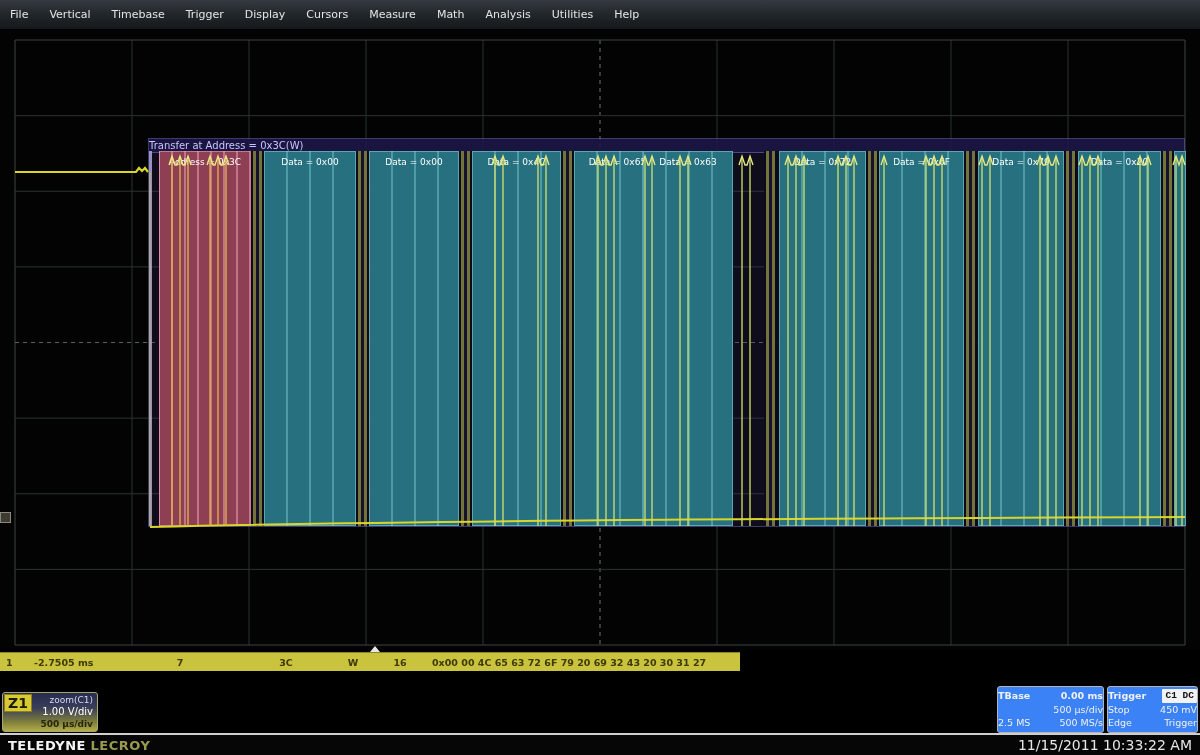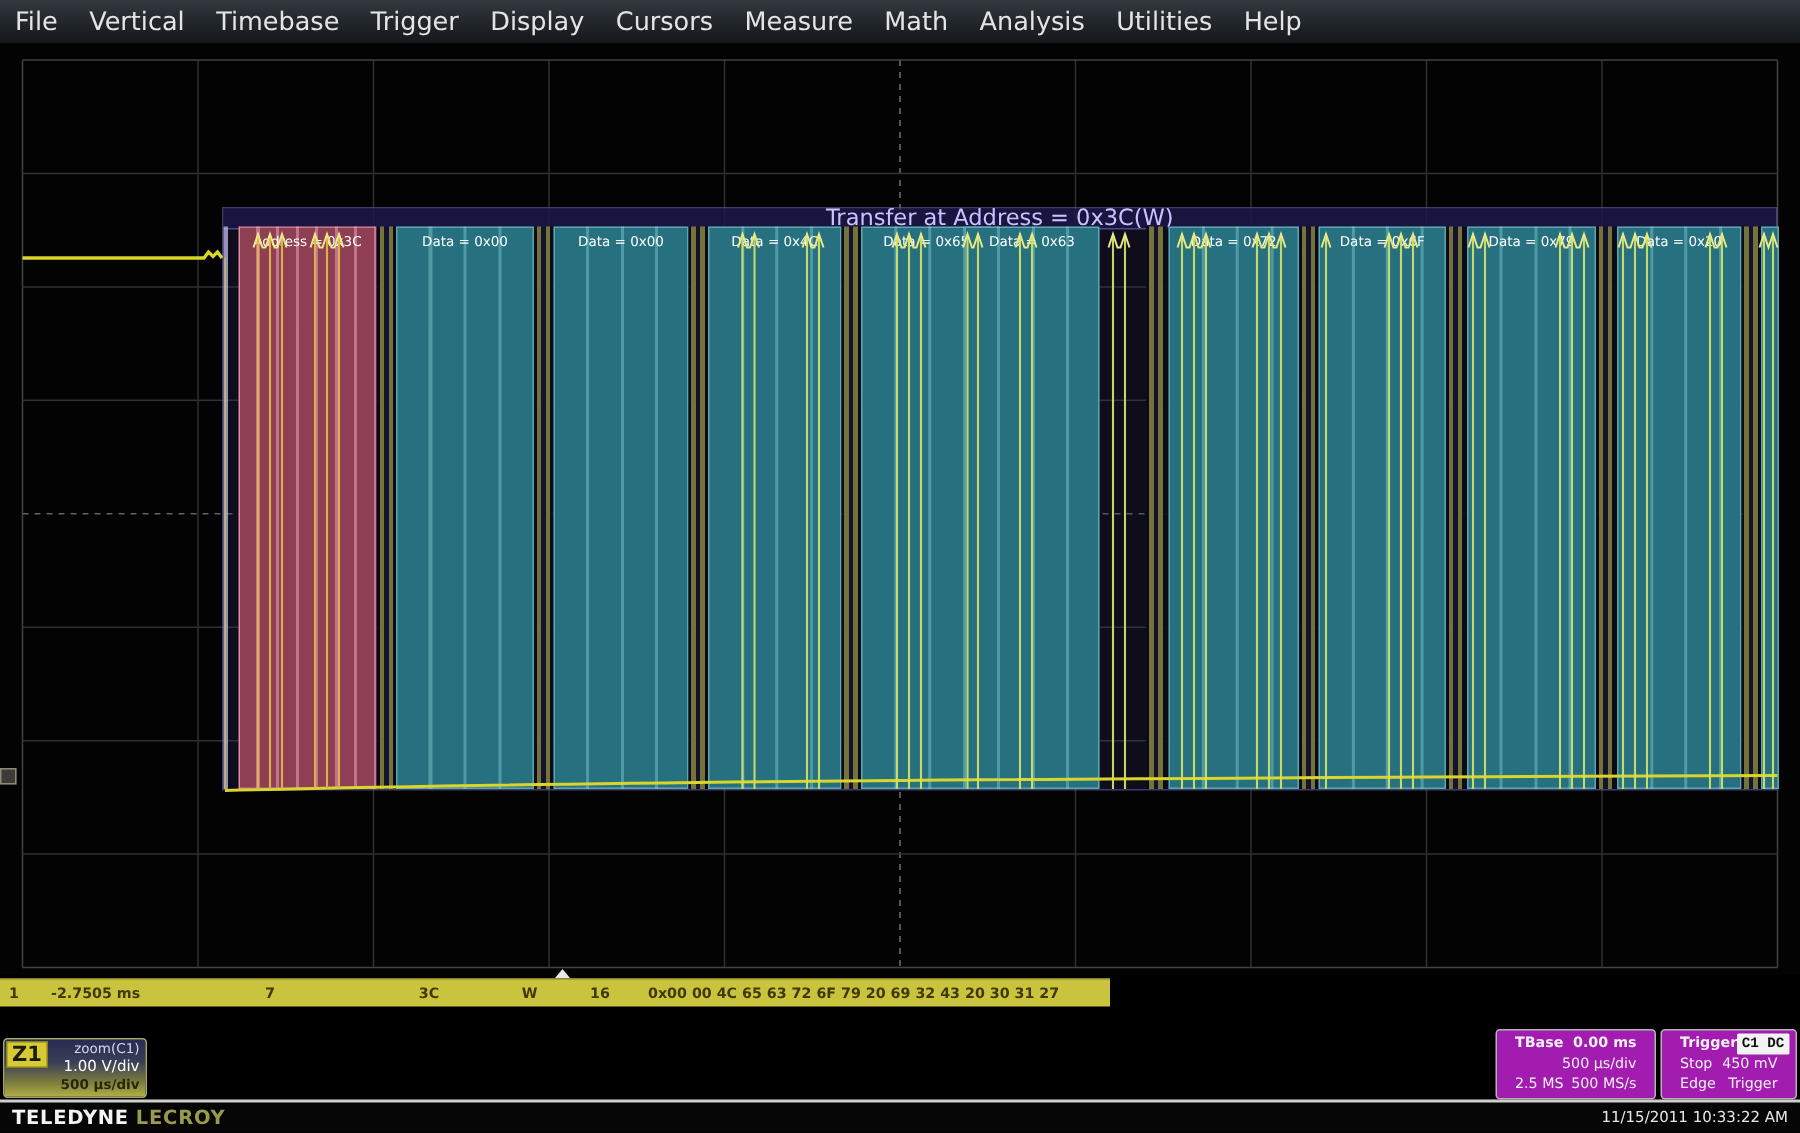--- a/index.html
+++ b/index.html
@@ -4,32 +4,32 @@
 <style>
   html,body{margin:0;padding:0;background:#000;}
   body{width:1200px;height:755px;position:relative;overflow:hidden;
        font-family:"DejaVu Sans","Liberation Sans",sans-serif;color:#e8e8e8;}
 
   
   .menubar{position:absolute;top:0;left:0;width:1200px;height:30px;
     background:linear-gradient(180deg,#343a40 0%,#23282d 45%,#14181b 100%);
     border-bottom:1px solid #000;display:flex;align-items:center;
     padding-left:10px;gap:21px;box-sizing:border-box;}
-  .menu-item{font-size:17px;color:#e4e4e4;cursor:default;white-space:nowrap;}
+  .menu-item{font-size:11px;color:#e4e4e4;cursor:default;white-space:nowrap;}
 
   
   .grid-area{position:absolute;top:30px;left:0;width:1200px;height:620px;background:#030303;}
   #grid-svg{position:absolute;top:0;left:0;z-index:1;}
   #trace-svg{position:absolute;top:0;left:0;z-index:6;pointer-events:none;}
 
   .decode-overlay{position:absolute;z-index:3;background:rgba(58,52,120,0.22);
     border:1px solid rgba(120,112,200,0.45);box-sizing:border-box;}
   .overlay-title{position:absolute;top:0;left:0;right:0;height:13px;
     background:rgba(28,24,70,0.85);border-bottom:1px solid rgba(130,120,210,0.5);
-    color:#c9c4ff;font-size:15px;text-align:center;line-height:13px;}
+    color:#c9c4ff;font-size:10px;text-align:left;line-height:13px;}
   .block{position:absolute;box-sizing:border-box;text-align:center;}
   .block.address{background:#8e3f53;
     background-image:repeating-linear-gradient(90deg,rgba(236,160,184,0) 0 11px,rgba(236,160,184,0.55) 11px 13px);
     border:1px solid rgba(240,170,195,0.55);}
   .block.data{background:#27707f;
     background-image:repeating-linear-gradient(90deg,rgba(150,235,235,0) 0 21px,rgba(150,235,235,0.35) 21px 23px);
     border:1px solid rgba(160,230,235,0.45);}
   .block-label{display:inline-block;margin-top:2px;font-size:9px;color:#fff;
     white-space:nowrap;overflow:hidden;max-width:100%;}
   .gap{position:absolute;background:
@@ -59,34 +59,34 @@
     border:1px solid #a8a868;border-radius:3px;box-sizing:border-box;
     background:linear-gradient(180deg,#272c52 0%,#3a3e58 40%,#83823c 78%,#b2ae48 100%);
     font-size:9px;padding:1px 4px;}
   .chan-badge{position:absolute;top:1px;left:1px;background:#d8ca32;color:#1c1c04;
     font-weight:bold;font-size:14px;padding:0 3px;border:1px solid #8a8020;}
   .chan-line{text-align:right;line-height:12px;white-space:nowrap;}
   .chan-line.l1{color:#d6d6f0;}
   .chan-line.l2{color:#ffffff;font-size:10px;}
   .chan-line.l3{color:#26260c;font-weight:bold;}
 
-  .info-box{position:absolute;z-index:9;background:#a21caf;border:1px solid #b4b4b4;
-    border-radius:3px;box-sizing:border-box;padding:2px 12px;font-size:9.5px;color:#f0f0f0;}
+  .info-box{position:absolute;z-index:9;background:#3b82f6;border:1px solid #b4b4b4;
+    border-radius:3px;box-sizing:border-box;padding:2px 0;font-size:9.5px;color:#f0f0f0;}
   .info-row{display:flex;justify-content:space-between;line-height:13.5px;white-space:nowrap;}
   .info-row .b{font-weight:bold;}
   .src-badge{background:#f2f2f2;color:#101010;font-weight:bold;padding:0 3px;border-radius:1px;font-family:Liberation Mono, monospace;}
 
   
   .footer{position:absolute;top:733px;left:0;width:1200px;height:22px;background:#060606;
     border-top:2px solid #cfcfcf;box-sizing:border-box;display:flex;
     align-items:center;justify-content:space-between;padding:0 8px;}
   .brand{font-size:13px;letter-spacing:.5px;white-space:nowrap;}
   .brand .b1{color:#f4f4f4;font-weight:bold;}
   .brand .b2{color:#99994f;font-weight:bold;}
-  .timestamp{font-size:10px;color:#e6e6e6;}
+  .timestamp{font-size:14px;color:#e6e6e6;}
 </style>
 </head>
 <body>
 
 <div class="menubar" id="menubar">
     <div class="menu-item">File</div>
     <div class="menu-item">Vertical</div>
     <div class="menu-item">Timebase</div>
     <div class="menu-item">Trigger</div>
     <div class="menu-item">Display</div>

